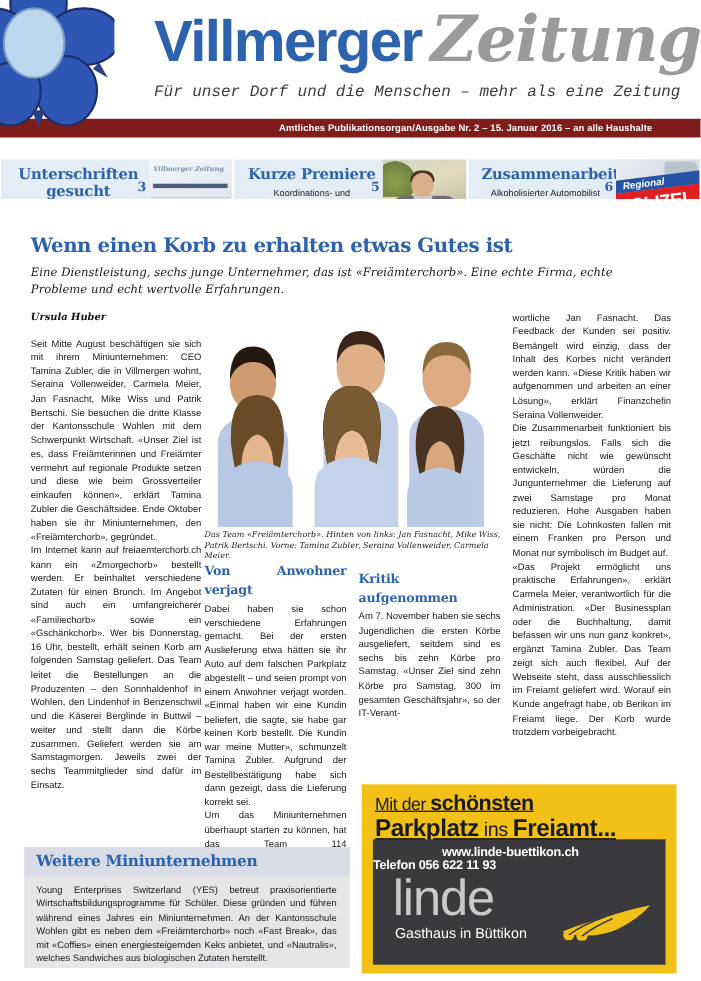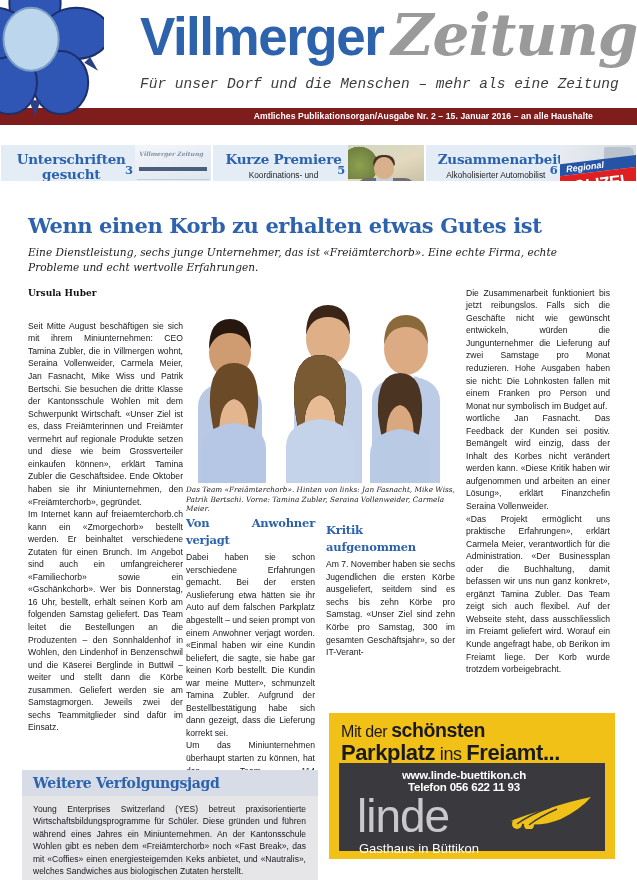--- a/index.html
+++ b/index.html
@@ -80,36 +80,36 @@
   .img-pol .txt1 { position:absolute; left:6px; top:17px; font-size:9px; color:#ffffff;
     font-style:italic; font-weight:bold; transform: rotate(-7deg); }
   .img-pol .txt2 { position:absolute; left:2px; top:30px; font-size:17px; color:#ffffff;
     font-weight:bold; letter-spacing:-0.5px; transform: rotate(-7deg); }
   .img-pol .win { position:absolute; right:2px; top:2px; width:30px; height:16px;
     background:#b9c3cd; border-radius:2px 6px 0 0; }
 
   
   .headline {
     font-family: "DejaVu Serif", serif; font-weight: bold;
-    font-size: 21px; color: #2d62ad; letter-spacing: -0.4px;
+    font-size: 18px; color: #2d62ad; letter-spacing: -0.4px;
     margin: 16px 0 0 28px;
   }
   .lead {
     font-family: "DejaVu Serif", serif; font-style: italic;
     font-size: 10.6px; color: #1a1a1a; line-height: 1.45;
     margin: 7px 28px 0 28px; width: 580px;
   }
 
   
   .article { position: relative; margin-top: 11px; padding: 0 22px; }
   .col { position: absolute; width: 139px; font-size: 8.6px; line-height: 1.46;
          color: #15181c; text-align: justify; }
   .col p { margin: 0; text-align: justify; }
-  .byline { font-family: "DejaVu Serif", serif; font-weight: bold; 
-            font-size: 9px; color: #111; margin-bottom: 20px; }
+  .byline { font-family: "DejaVu Serif", serif; font-weight: bold; font-style: italic;
+            font-size: 9px; color: #111; margin-bottom: 10px; }
   .subhead {
     font-family: "DejaVu Serif", serif; font-weight: bold;
     font-size: 11.5px; color: #2d62ad; margin: 7px 0 3px 0; letter-spacing: -0.2px;
   }
 
   
   .photo { position: absolute; left: 186px; top: 0; width: 270px; height: 196px;
            background: #ffffff; overflow: hidden; }
   .caption { position: absolute; left: 186px; top: 198px; width: 270px;
     font-family: "DejaVu Serif", serif; font-style: italic; font-size: 7.3px;
@@ -119,32 +119,32 @@
   .graybox { position: absolute; left: 22px; top: 770px; width: 296px; height: 110px;
              background: #e6e6e8; }
   .graybox-title {
     font-family: "DejaVu Serif", serif; font-weight: bold; font-size: 14px;
     color: #2d62ad; background: #d7dce6; padding: 5px 0 5px 11px; letter-spacing: -0.3px;
   }
   .graybox-body { font-size: 8.5px; line-height: 1.46; color: #15181c;
                   padding: 7px 12px 0 11px; text-align: justify; }
 
   
-  .ad { position: absolute; left: 329px; top: 713px; width: 286px; height: 146px;
-        background: #f2c118; }
+  .ad { position: absolute; left: 329px; top: 713px; width: 286px; height: 172px;
+        background: #f2c118; text-decoration: underline; }
   .ad-line { font-weight: bold; color: #1a1a1a; padding-left: 12px; letter-spacing: -0.4px; }
   .ad-l1 { font-size: 19.5px; padding-top: 6px; }
   .ad-l1 .thin { font-weight: normal; font-size: 16px; }
   .ad-l2 { font-size: 22px; margin-top: -2px; }
   .ad-l2 .thin { font-weight: normal; font-size: 18px; }
   .ad-dark { position: absolute; left: 10px; top: 50px; right: 10px; bottom: 8px;
              background: #3a3a3e; }
   .ad-url { color: #fff; font-size: 11.5px; font-weight: bold; text-align: center;
             padding: 6px 16px 0 0; letter-spacing: -0.2px; }
-  .ad-tel { color: #fff; font-size: 11.5px; font-weight: bold; text-align: center;
+  .ad-tel { color: #fff; font-size: 11.5px; font-weight: bold; text-align: left;
             padding: 0 16px 0 0; letter-spacing: -0.2px; }
   .ad-linde { color: #c9c9cb; font-size: 46px; padding-left: 18px; margin-top: 2px;
               line-height: 0.95; letter-spacing: -1px; position: relative; }
   .ad-gast { color: #fff; font-size: 13px; padding-left: 20px; margin-top: 2px; }
   .leaf { position: absolute; right: 12px; bottom: 22px; width: 86px; height: 34px; }
 </style>
 </head>
 <body>
 
 <div class="page">
@@ -286,28 +286,28 @@
       <p>Dabei haben sie schon verschiedene Erfahrungen gemacht. Bei der ersten Auslieferung etwa hätten sie ihr Auto auf dem falschen Parkplatz abgestellt – und seien prompt von einem Anwohner verjagt worden. «Einmal haben wir eine Kundin beliefert, die sagte, sie habe gar keinen Korb bestellt. Die Kundin war meine Mutter», schmunzelt Tamina Zubler. Aufgrund der Bestellbestätigung habe sich dann gezeigt, dass die Lieferung korrekt sei.</p>
       <p>Um das Miniunternehmen überhaupt starten zu können, hat das Team 114 Partizipationsscheine à 15 Franken verkauft. Dieses Geld haben sie in den Webauftritt so-</p>
     </div>
 
     <div class="col" style="left:326px; top:228px; width:129px;">
       <div class="subhead">Kritik aufgenommen</div>
       <p>Am 7. November haben sie sechs Jugendlichen die ersten Körbe ausgeliefert, seitdem sind es sechs bis zehn Körbe pro Samstag. «Unser Ziel sind zehn Körbe pro Samstag, 300 im gesamten Geschäftsjahr», so der IT-Verant-</p>
     </div>
 
     <div class="col" style="left:466px; top:0; width:144px;">
+      <p>wortliche Jan Fasnacht. Das Feedback der Kunden sei positiv. Bemängelt wird einzig, dass der Inhalt des Korbes nicht verändert werden kann. «Diese Kritik haben wir aufgenommen und arbeiten an einer Lösung», erklärt Finanzchefin Seraina Vollenweider.</p>
       <p>Die Zusammenarbeit funktioniert bis jetzt reibungslos. Falls sich die Geschäfte nicht wie gewünscht entwickeln, würden die Jungunternehmer die Lieferung auf zwei Samstage pro Monat reduzieren. Hohe Ausgaben haben sie nicht: Die Lohnkosten fallen mit einem Franken pro Person und Monat nur symbolisch im Budget auf.</p>
-      <p>wortliche Jan Fasnacht. Das Feedback der Kunden sei positiv. Bemängelt wird einzig, dass der Inhalt des Korbes nicht verändert werden kann. «Diese Kritik haben wir aufgenommen und arbeiten an einer Lösung», erklärt Finanzchefin Seraina Vollenweider.</p>
       <p>«Das Projekt ermöglicht uns praktische Erfahrungen», erklärt Carmela Meier, verantwortlich für die Administration. «Der Businessplan oder die Buchhaltung, damit befassen wir uns nun ganz konkret», ergänzt Tamina Zubler. Das Team zeigt sich auch flexibel. Auf der Webseite steht, dass ausschliesslich im Freiamt geliefert wird. Worauf ein Kunde angefragt habe, ob Berikon im Freiamt liege. Der Korb wurde trotzdem vorbeigebracht.</p>
     </div>
   </div>
 
   <div class="graybox">
-    <div class="graybox-title">Weitere Verfolgungsjagd</div>
+    <div class="graybox-title">Weitere Miniunternehmen</div>
     <div class="graybox-body">Young Enterprises Switzerland (YES) betreut praxisorientierte Wirtschaftsbildungsprogramme für Schüler. Diese gründen und führen während eines Jahres ein Miniunternehmen. An der Kantonsschule Wohlen gibt es neben dem «Freiämterchorb» noch «Fast Break», das mit «Coffies» einen energiesteigernden Keks anbietet, und «Nautralis», welches Sandwiches aus biologischen Zutaten herstellt.</div>
   </div>
 
   <div class="ad">
     <div class="ad-line ad-l1"><span class="thin">Mit der </span><span>schönsten</span></div>
     <div class="ad-line ad-l2"><span>Parkplatz</span><span class="thin"> ins </span><span>Freiamt...</span></div>
     <div class="ad-dark">
       <div class="ad-url">www.linde-buettikon.ch</div>
       <div class="ad-tel">Telefon 056 622 11 93</div>
       <div class="ad-linde">linde</div>

